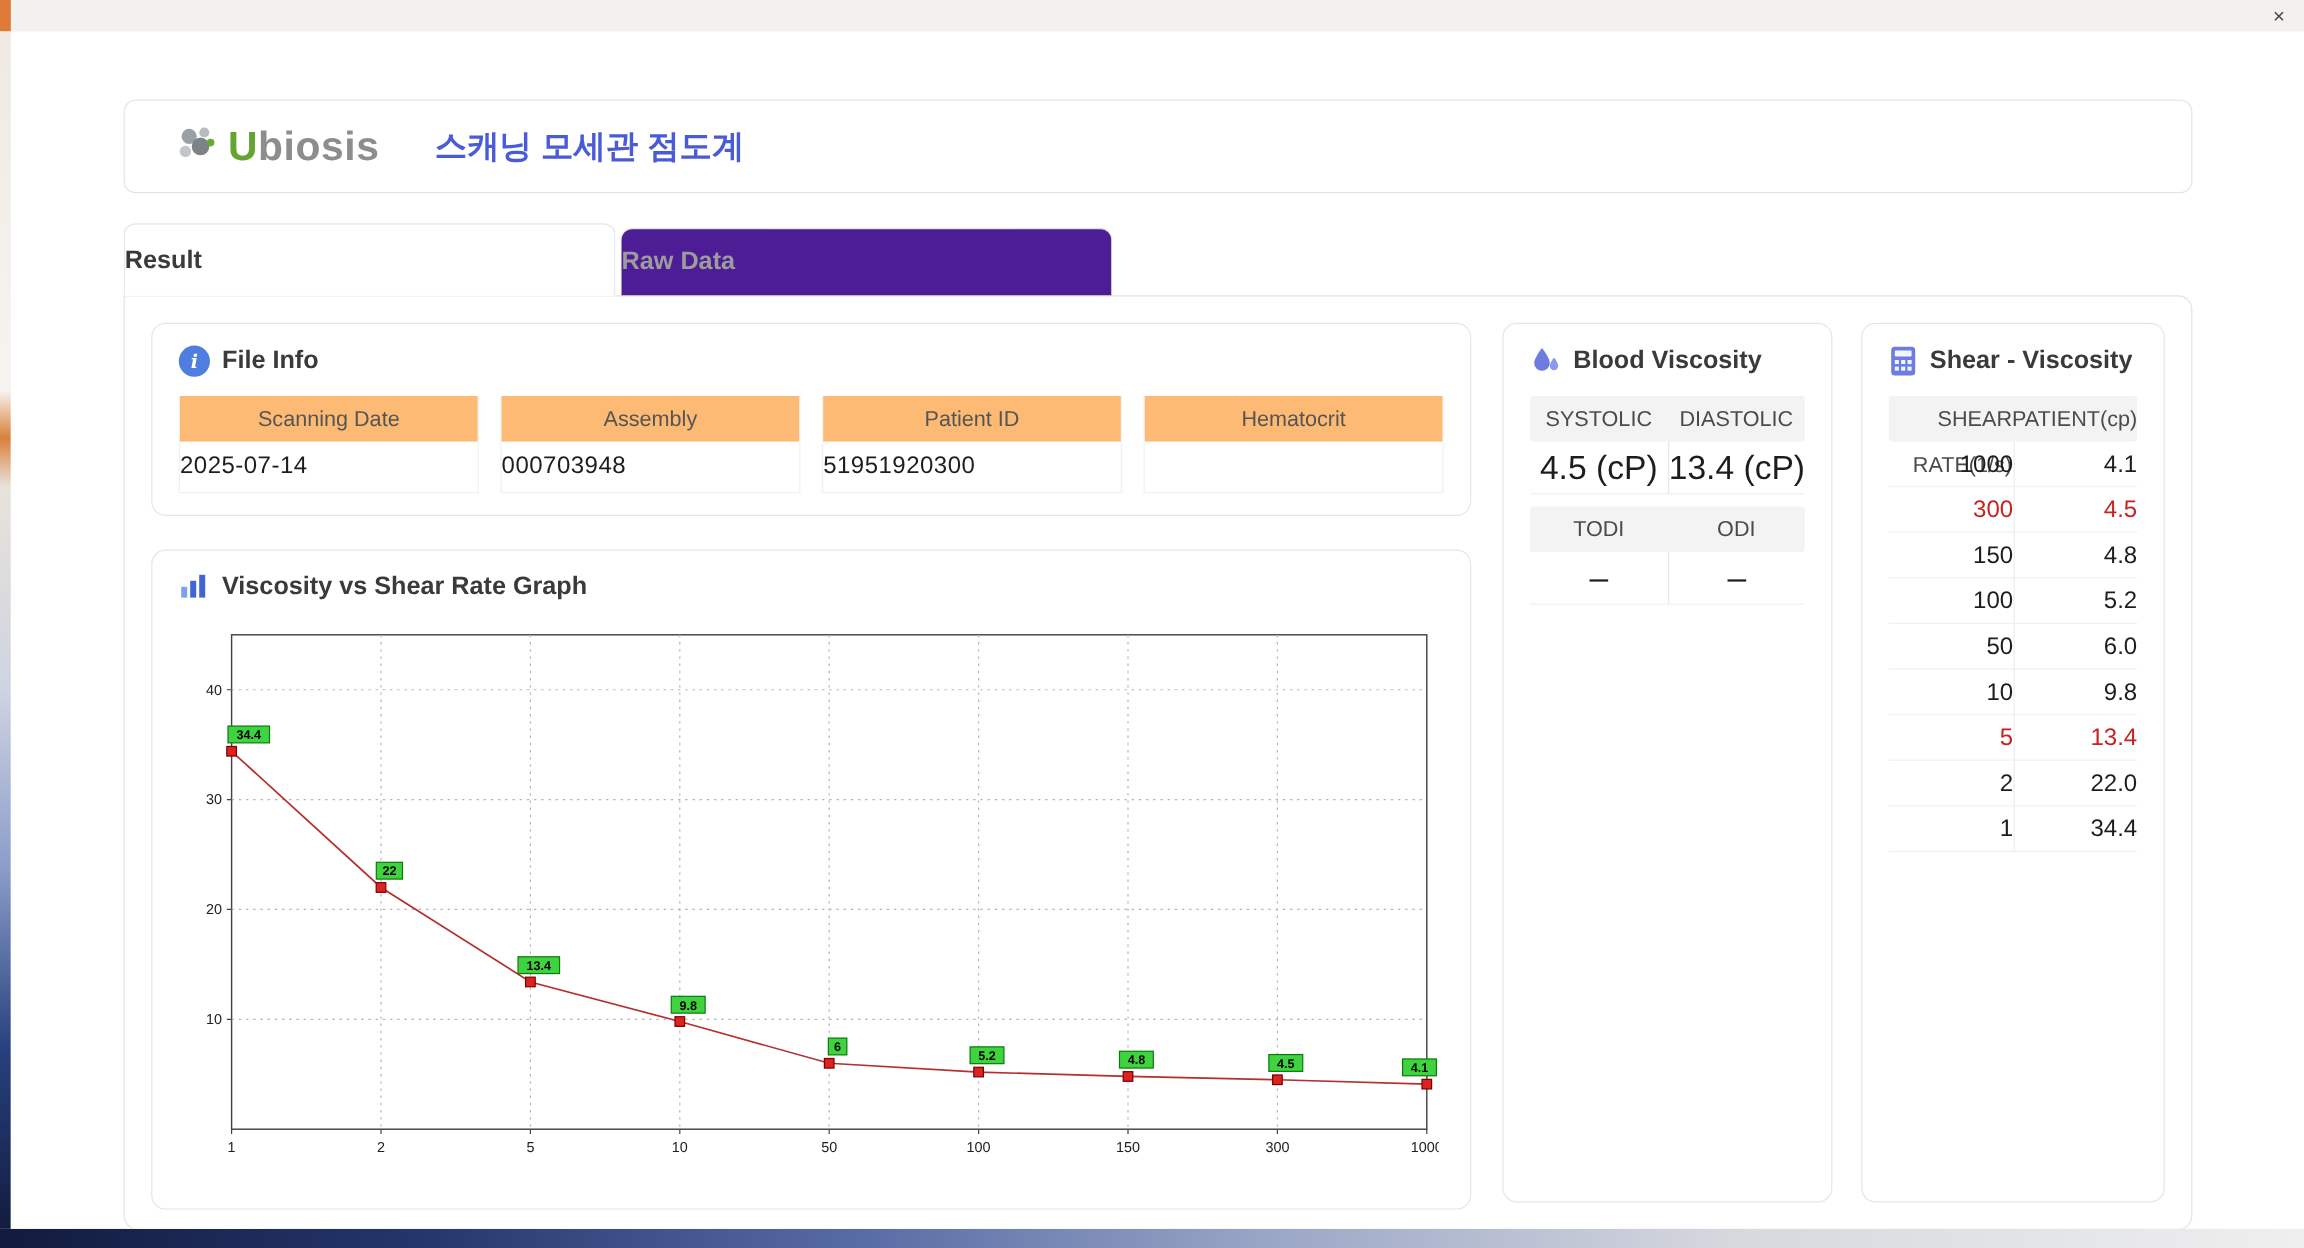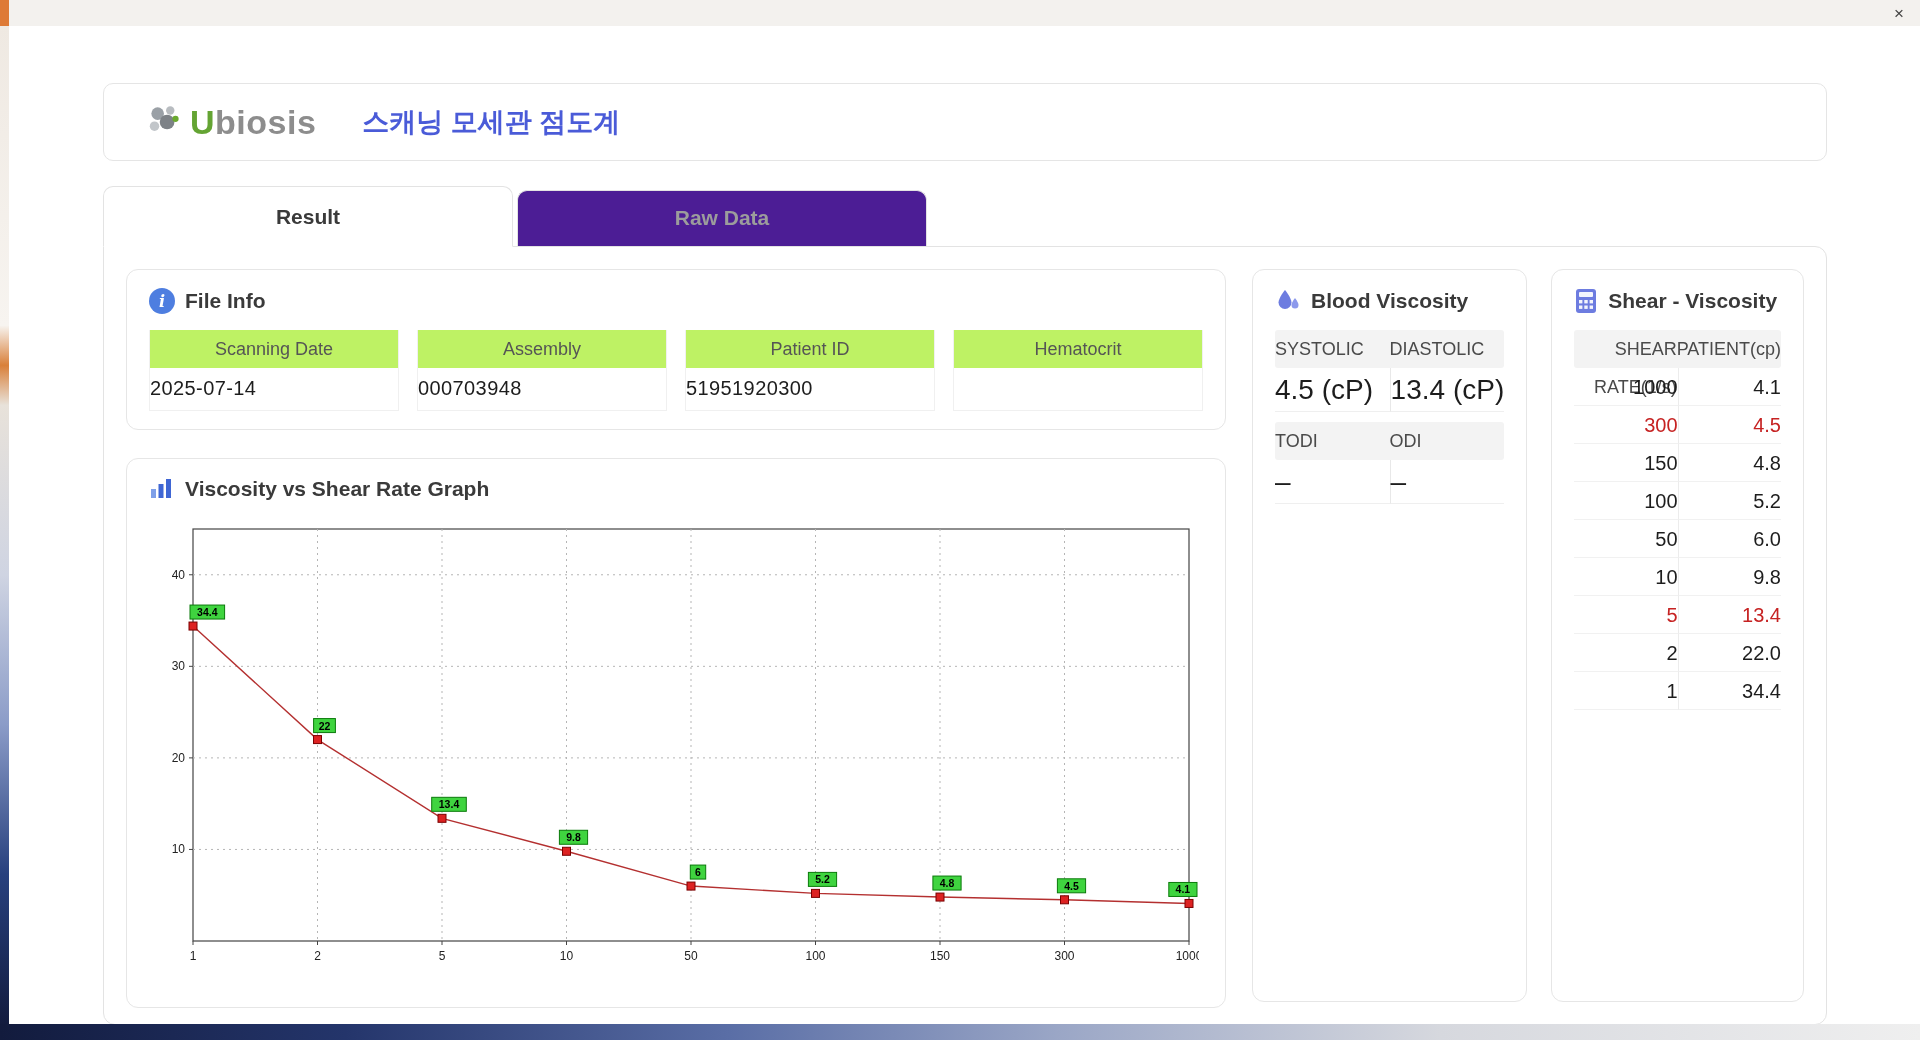--- a/index.html
+++ b/index.html
@@ -24,21 +24,21 @@
   .header-card{margin:57px 93px 0 94px;height:78px;border:1px solid #e5e5e5;border-radius:10px;
     display:flex;align-items:center;padding:0 40px;background:#fff}
   .logo{display:flex;align-items:center;gap:4px}
   .logo-text{font-size:34px;letter-spacing:.5px;display:flex}
   .logo-u{color:#64a433;font-weight:bold}
   .logo-rest{color:#8d8d8d;font-weight:600}
   .app-title{margin-left:46px;font-size:27px;font-weight:bold;color:#4a5bd8}
 
   
   .tabs{margin:25px 93px 0 94px;display:flex;align-items:flex-end;position:relative;z-index:2}
-  .tab{width:410px;text-align:center;font-weight:bold;font-size:21px;
+  .tab{width:410px;font-weight:bold;font-size:21px;
     border:1px solid #e3e3e3;border-radius:10px 10px 0 0;cursor:default}
   .tab.active{height:61px;line-height:59px;background:#fff;color:#3a3a3a;
     border-bottom:1px solid #fff;margin-bottom:-1px}
   .tab:not(.active){height:56px;line-height:54px;background:#4c1d95;color:#9c9c9c;
     border-bottom:none;margin-left:4px}
 
   
   .container{margin:0 93px 0 94px;height:779px;border:1px solid #e3e3e3;
     border-radius:0 12px 12px 12px;padding:22px;display:flex;gap:26px;background:#fff}
   .left-col{width:1100px;display:flex;flex-direction:column;gap:28px}
@@ -50,33 +50,33 @@
 
   
   .icon-info{width:26px;height:26px;border-radius:50%;background:#4e7ee0;color:#fff;
     font-size:16px;font-weight:bold;display:flex;align-items:center;justify-content:center;
     font-family:"DejaVu Serif",serif;font-style:italic;flex:0 0 auto}
   .icon-box{display:flex;align-items:center;flex:0 0 auto}
 
   
   .fields{display:flex;gap:18px}
   .field{flex:1;border:1px solid #f0f0f0;border-top:none}
-  .field-h{height:38px;line-height:38px;background:#bef264;text-align:center;
+  .field-h{height:38px;line-height:38px;background:#fdba74;text-align:center;
     font-size:18px;color:#555}
   .field-v{height:42px;line-height:41px;text-align:left;font-size:20px;color:#1d1d1d;
     letter-spacing:.4px}
 
   
   .bv-row{display:grid;grid-template-columns:1fr 1fr}
   .bv-head{background:#f3f3f3;border-radius:3px}
   .bv-head .bv-cell{height:38px;line-height:38px;font-size:18px;color:#4a4a4a}
   .bv-vals .bv-cell{height:44px;line-height:44px;font-size:28px;color:#1d1d1d;
     border-bottom:1px solid #efefef}
   .bv-vals .bv-cell + .bv-cell{border-left:1px solid #e8e8e8}
-  .bv-cell{text-align:left}
+  .bv-cell{text-align:center}
   .bv-gap{height:10px}
 
   
   .sv-row{display:grid;grid-template-columns:1fr 1fr}
   .sv-head{background:#f3f3f3;border-radius:3px}
   .sv-head .sv-cell{height:38px;line-height:38px;font-size:18px;color:#4a4a4a}
   .sv-row:not(.sv-head) .sv-cell{height:38px;line-height:38px;font-size:20px;color:#1d1d1d;
     border-bottom:1px solid #f1f1f1}
   .sv-row:not(.sv-head) .sv-cell + .sv-cell{border-left:1px solid #ececec}
   .sv-row.hl .sv-cell{color:#c62222}

